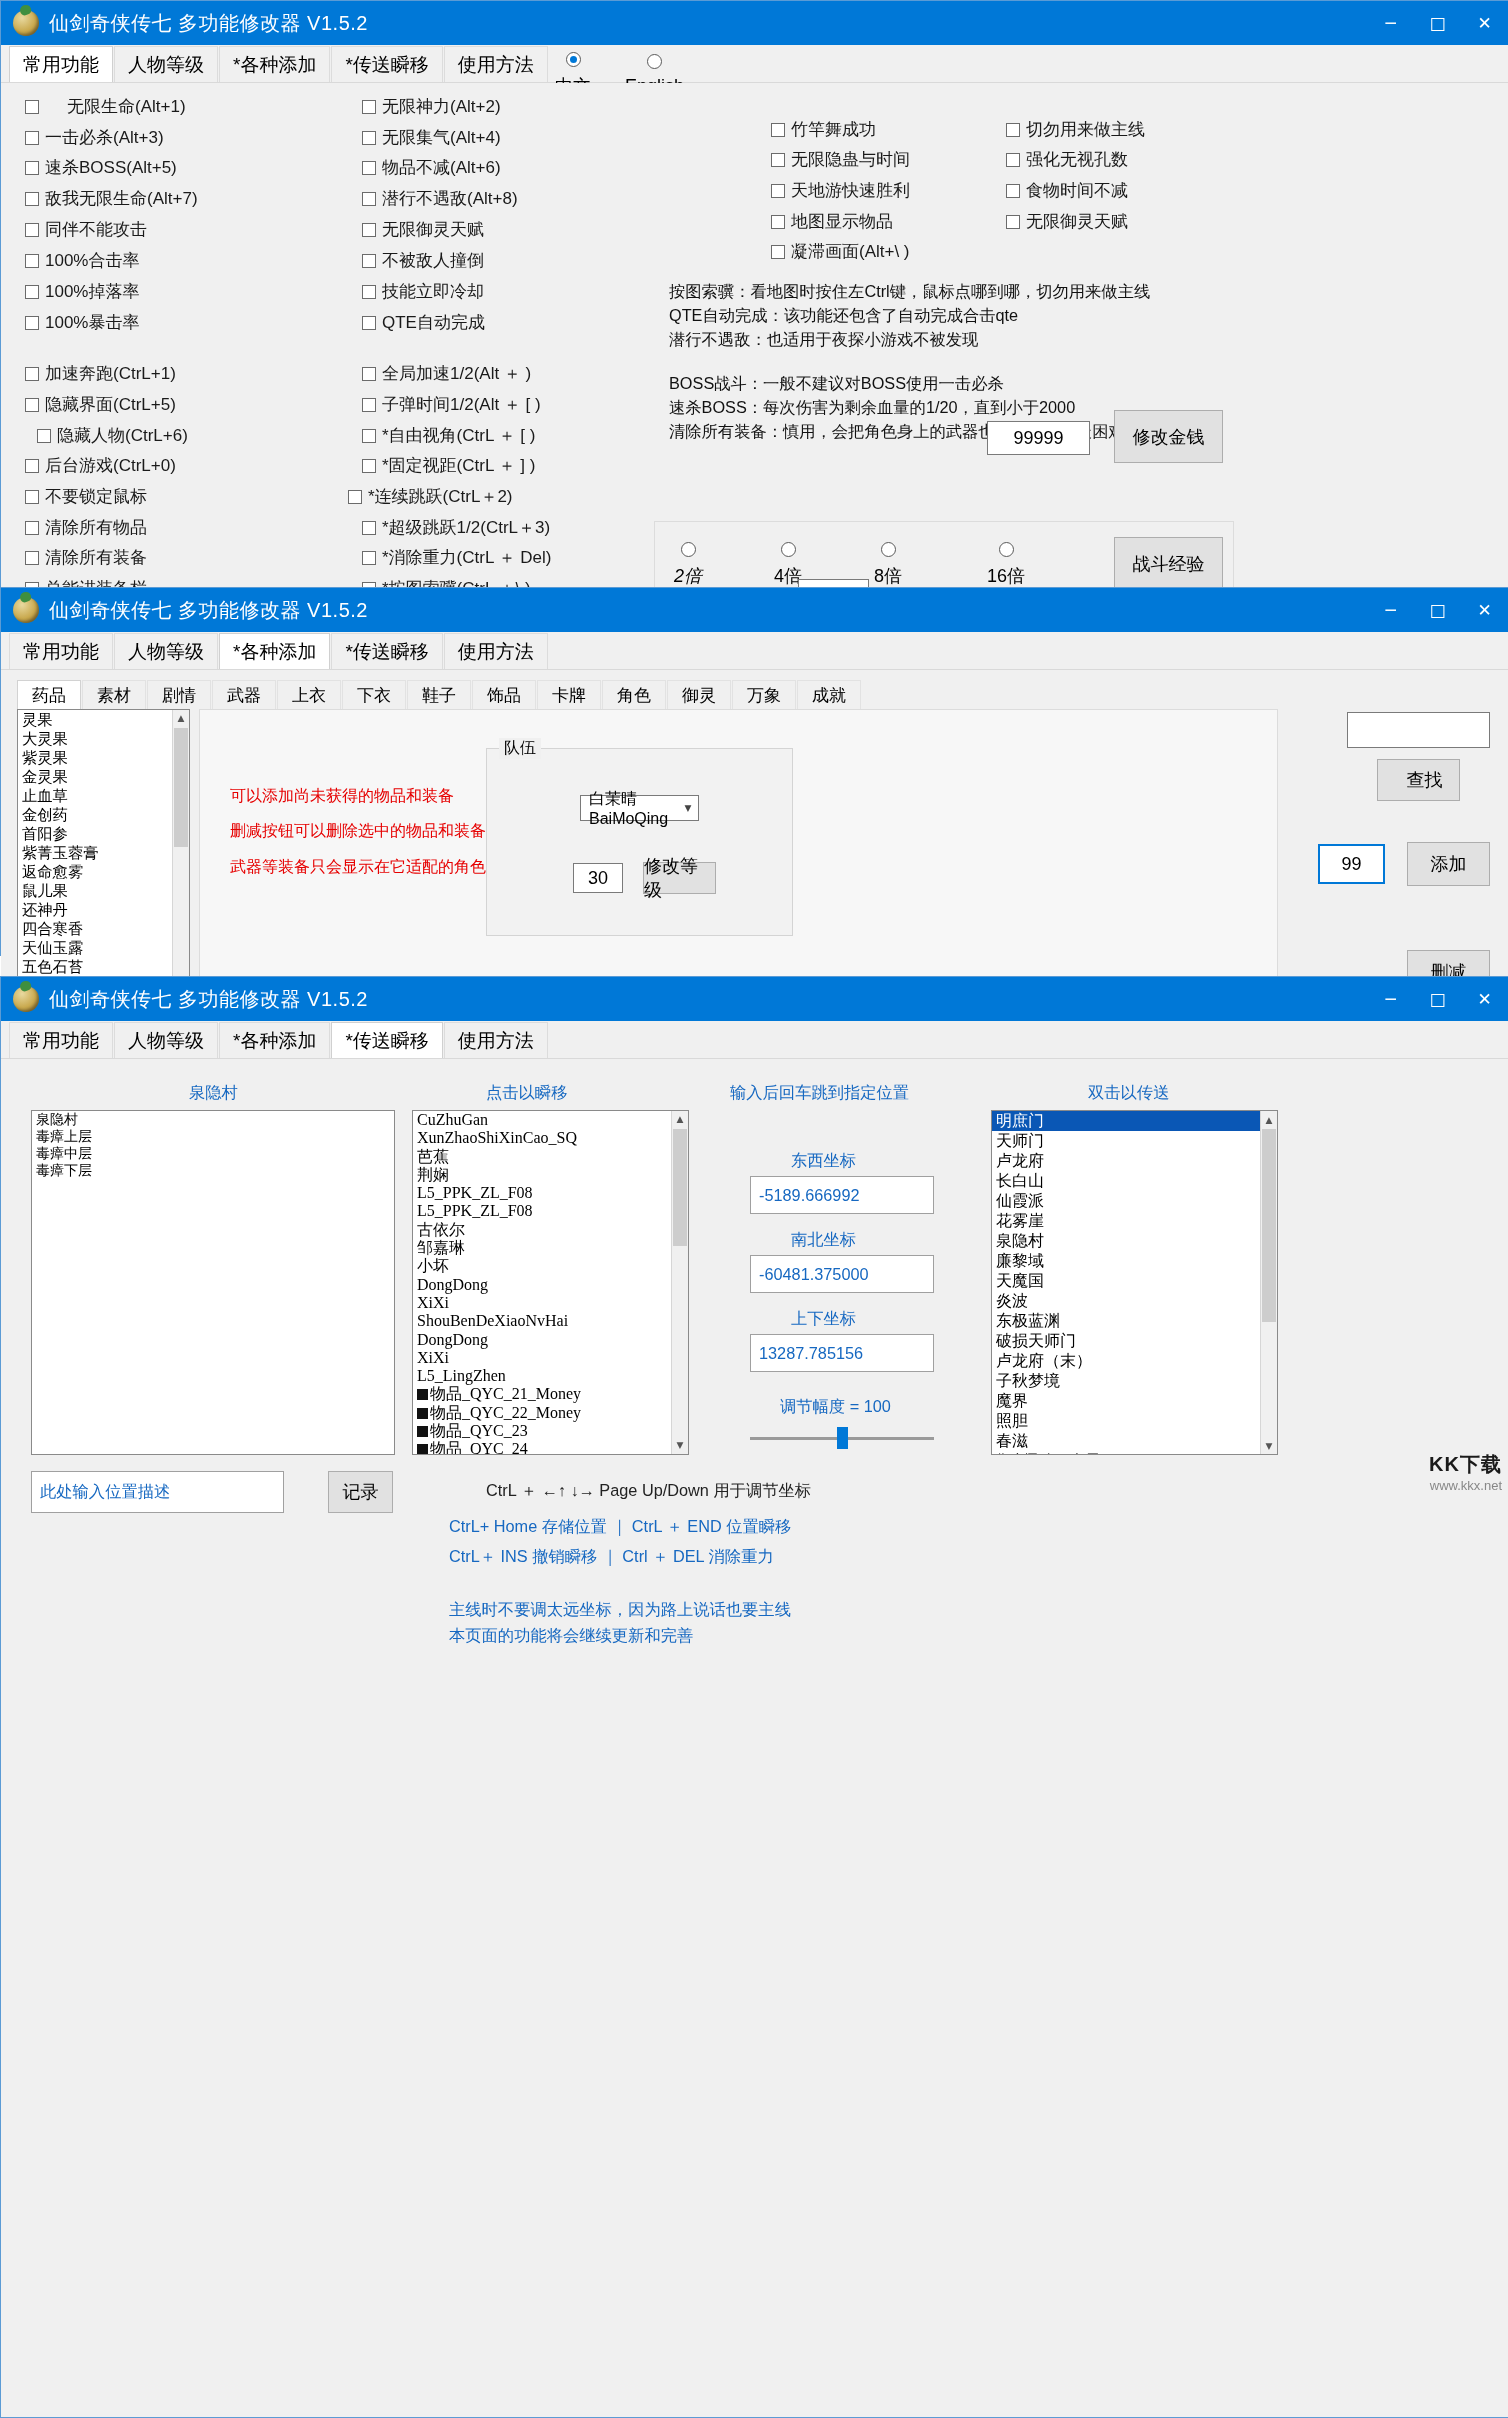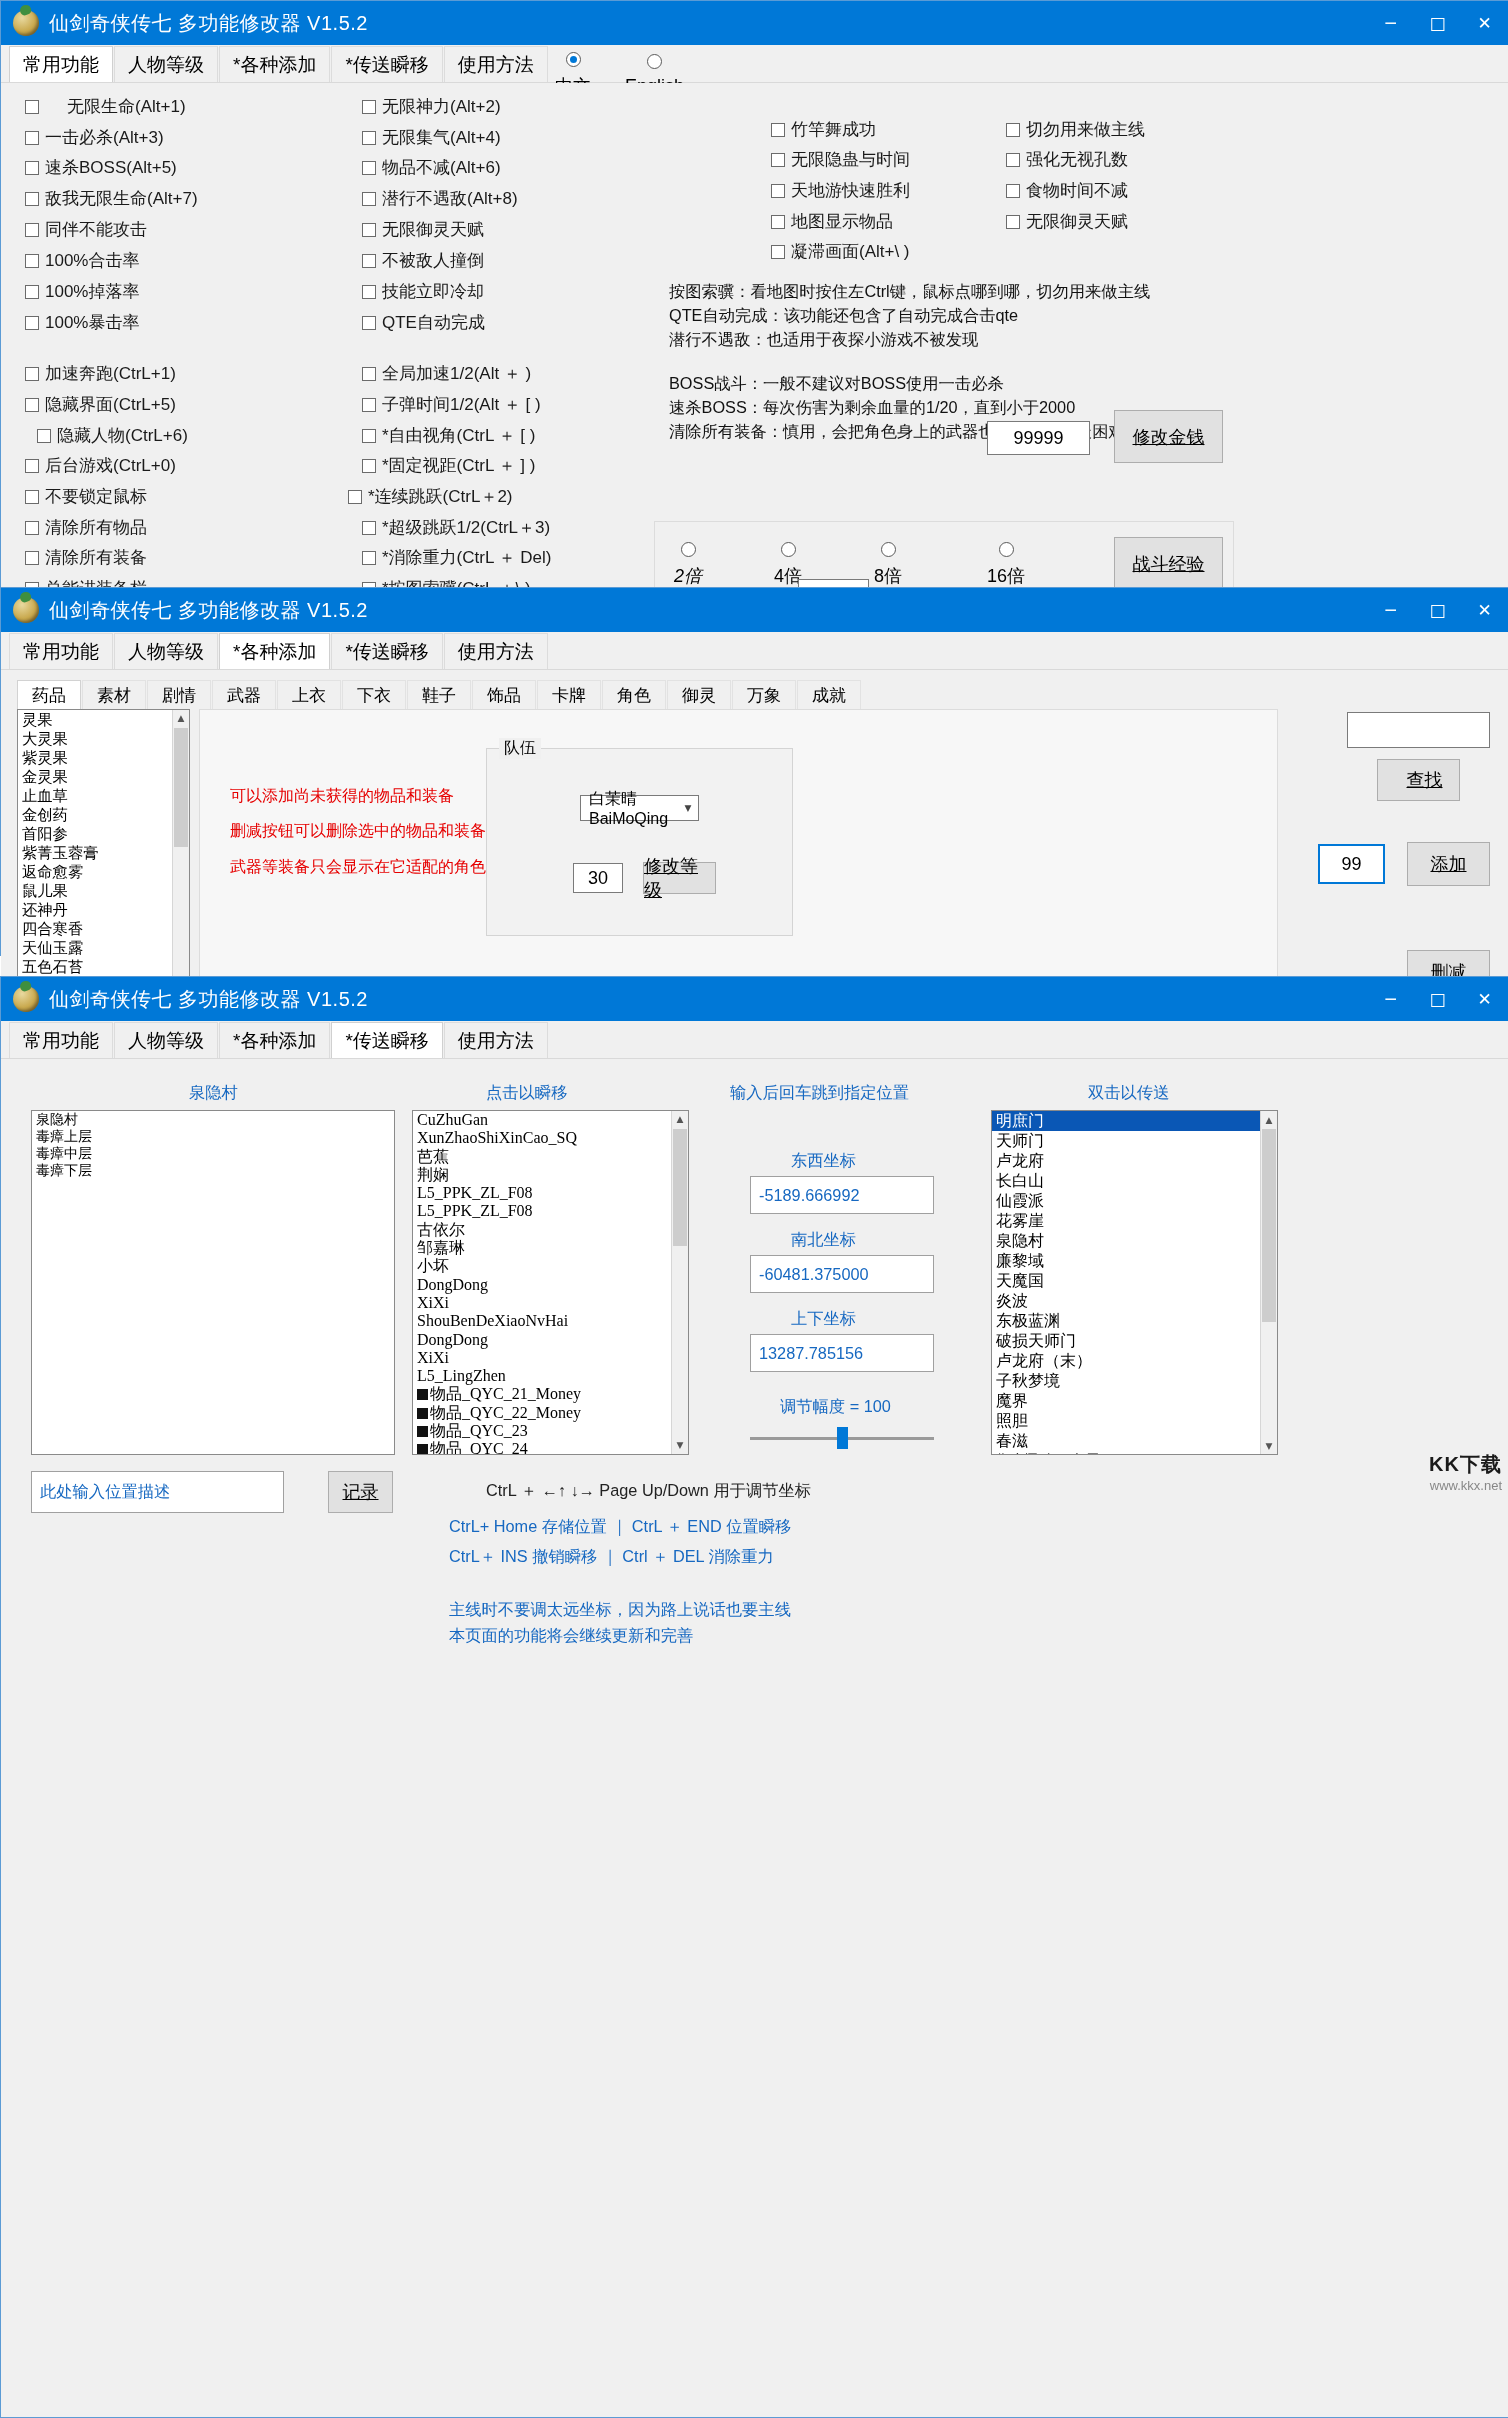--- a/index.html
+++ b/index.html
@@ -68,21 +68,21 @@
     position: absolute; font-size: 16.3px; color: #111; line-height: 24px; white-space: pre;
   }
   .tbox {
     position: absolute; background: #fff; border: 1px solid #7a7a7a;
     font-size: 18px; display: flex; align-items: center; justify-content: center;
     color: #000;
   }
   .btn {
     position: absolute; background: #e1e1e1; border: 1px solid #adadad;
     display: flex; align-items: center; justify-content: center;
-    font-size: 18px; color: #000; text-decoration: underline;
+    font-size: 18px; color: #000;
   }
   .panel { position: absolute; border: 1px solid #dcdcdc; background: #f0f0f0; }
   
   .body2 { position: relative; height: 342px; background: #f0f0f0; }
   .subtabstrip { position: absolute; left: 16px; top: 8px; display: flex; align-items: flex-end; height: 32px; }
   .stab {
     height: 30px; min-width: 57px; padding: 0 14px; display: flex; align-items: center; justify-content: center;
     font-size: 17px; background: #f0f0f0; border: 1px solid #e2e2e2; border-bottom: none; margin-right: 1px;
   }
   .stab.active { background: #fff; border-color: #d2d2d2; }

